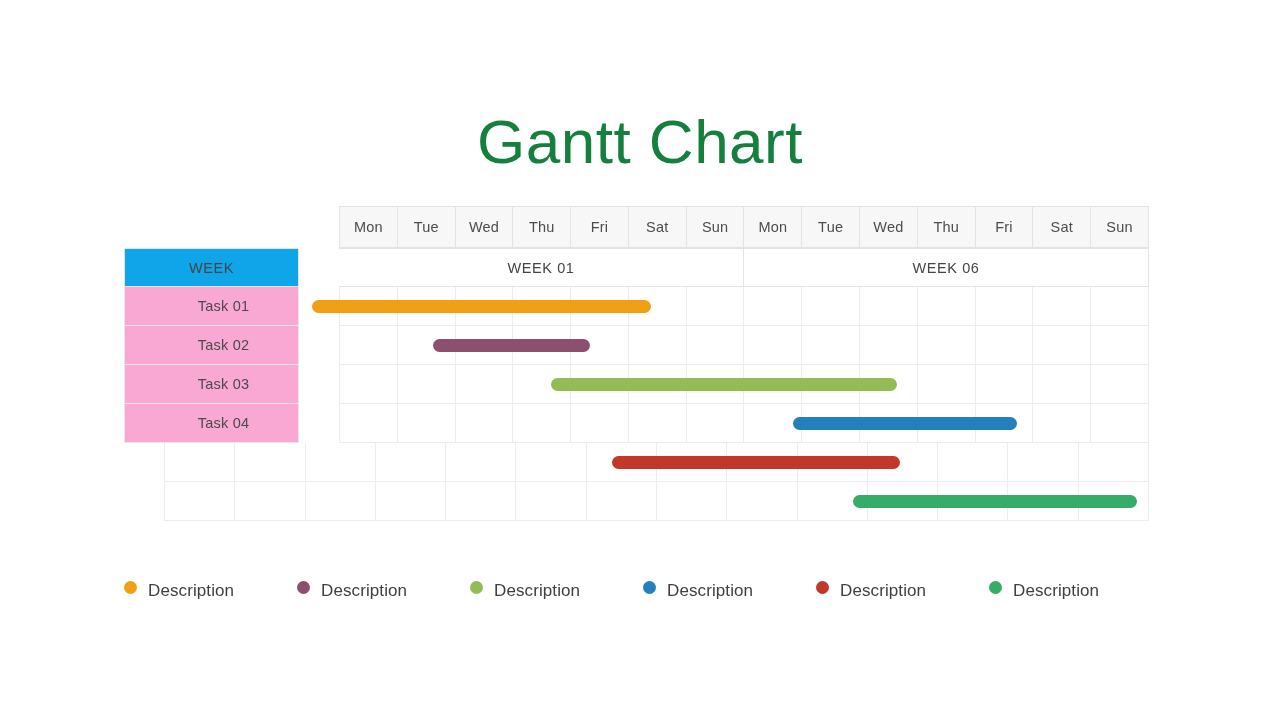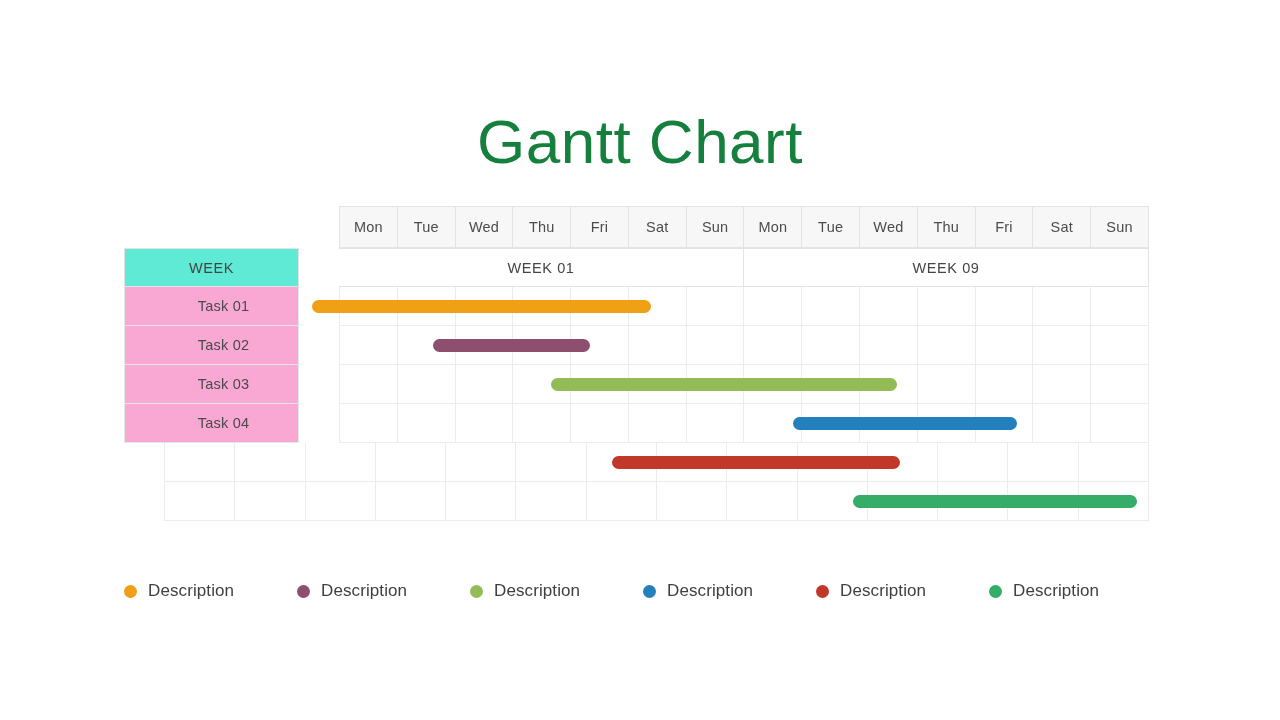--- a/index.html
+++ b/index.html
@@ -98,21 +98,21 @@
   #day-header .day-cell:last-child {
     border-right: 1px solid #e3e3e3;
   }
 
   
   #week-row {
     top: 42px;
     height: 39px;
   }
   #week-row .label-cell {
-    background: #5eead4;
+    background: #0ea5e9;
     border: 1px solid #e3e3e3;
     height: 39px;
     font-size: 14.5px;
     color: #454545;
     letter-spacing: 0.6px;
   }
   .week-cell {
     flex: 1 1 0;
     display: flex;
     align-items: center;
@@ -169,21 +169,20 @@
   #legend {
     position: absolute;
     left: 124px;
     top: 581px;
     width: 1030px;
     display: flex;
     align-items: center;
   }
   .legend-item {
     display: flex;
-    align-items: center;
     flex: 0 0 173px;
   }
   .legend-dot {
     width: 13px;
     height: 13px;
     border-radius: 50%;
     flex: 0 0 13px;
     margin-right: 11px;
   }
   .legend-label {
@@ -219,21 +218,21 @@
           <div class="day-cell">Fri</div>
           <div class="day-cell">Sat</div>
           <div class="day-cell">Sun</div>
         </div>
     </div>
 
     <div class="grid-row" id="week-row">
       <div class="label-cell">WEEK</div>
       <div class="days-area" id="week-cells">
           <div class="week-cell" style="flex: 7 1 0px;">WEEK 01</div>
-          <div class="week-cell" style="flex: 7 1 0px;">WEEK 09</div>
+          <div class="week-cell" style="flex: 7 1 0px;">WEEK 06</div>
         </div>
     </div>
 
     <div id="task-rows">
         <div class="grid-row task-row" style="top: 81px;">
           <div class="label-cell">Task 01</div>
           <div class="days-area">
             <div class="day-cell first-day"></div>
             <div class="day-cell"></div>
             <div class="day-cell"></div>

